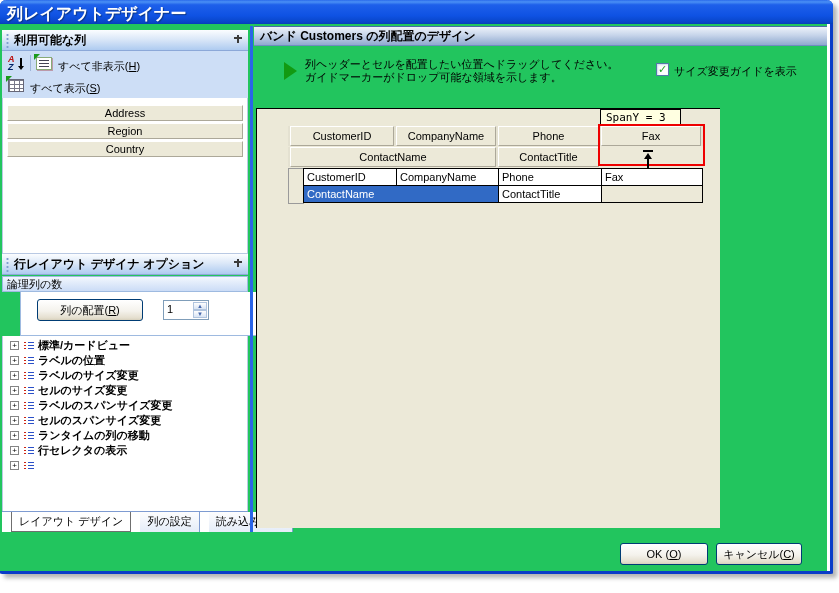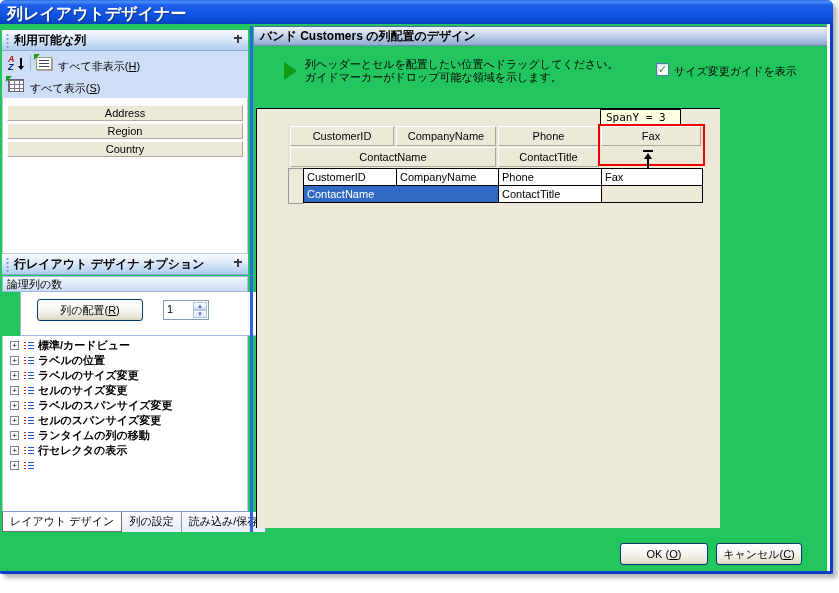--- a/index.html
+++ b/index.html
@@ -85,21 +85,21 @@
   .tree-icon::before { content:""; position:absolute; left:1px; top:1px; width:2px; height:8px;
     background:repeating-linear-gradient(180deg,#CC2211 0 1px,transparent 1px 3px); }
   .tree-icon::after { content:""; position:absolute; left:5px; top:1px; width:6px; height:8px;
     background:repeating-linear-gradient(180deg,#2B50C8 0 1px,transparent 1px 3px); }
   .tree-label { font-size:11px; font-weight:bold; white-space:nowrap; }
 
   
   #tabstrip { position:absolute; left:2px; top:487px; width:246px; height:21px;
     border-top:1px solid #7E9BD1; display:flex; background:#FFF; }
   .tab { height:20px; padding:0 7px; font-size:11px; line-height:18px; white-space:nowrap;
-    border-right:1px solid #7E9BD1; background:linear-gradient(180deg,#FDFDFE,#E4ECF8); }
+    border-right:1px solid #7E9BD1; background:linear-gradient(180deg,#FDFDFE,#E4ECF8);margin-left:9px; }
   .tab.active { background:#FFF; border:1px solid #6F6F6F; border-top:none; border-right:1px solid #6F6F6F; }
 
   #v-divider { position:absolute; left:250px; top:2px; width:3px; height:506px; background:#2A65E8; }
 
   
   #band-hdr { position:absolute; left:254px; top:2px; width:674px; height:20px;
     background:linear-gradient(180deg,#EDF2FA 0%,#C7D5EA 45%,#8FA9CF 100%);
     border-top:1px solid #4A69A8; border-bottom:1px solid #6E8CBF;
     font-size:12px; font-weight:bold; line-height:18px; padding-left:6px; }
   .play-tri { position:absolute; left:284px; top:38px; width:0; height:0;

